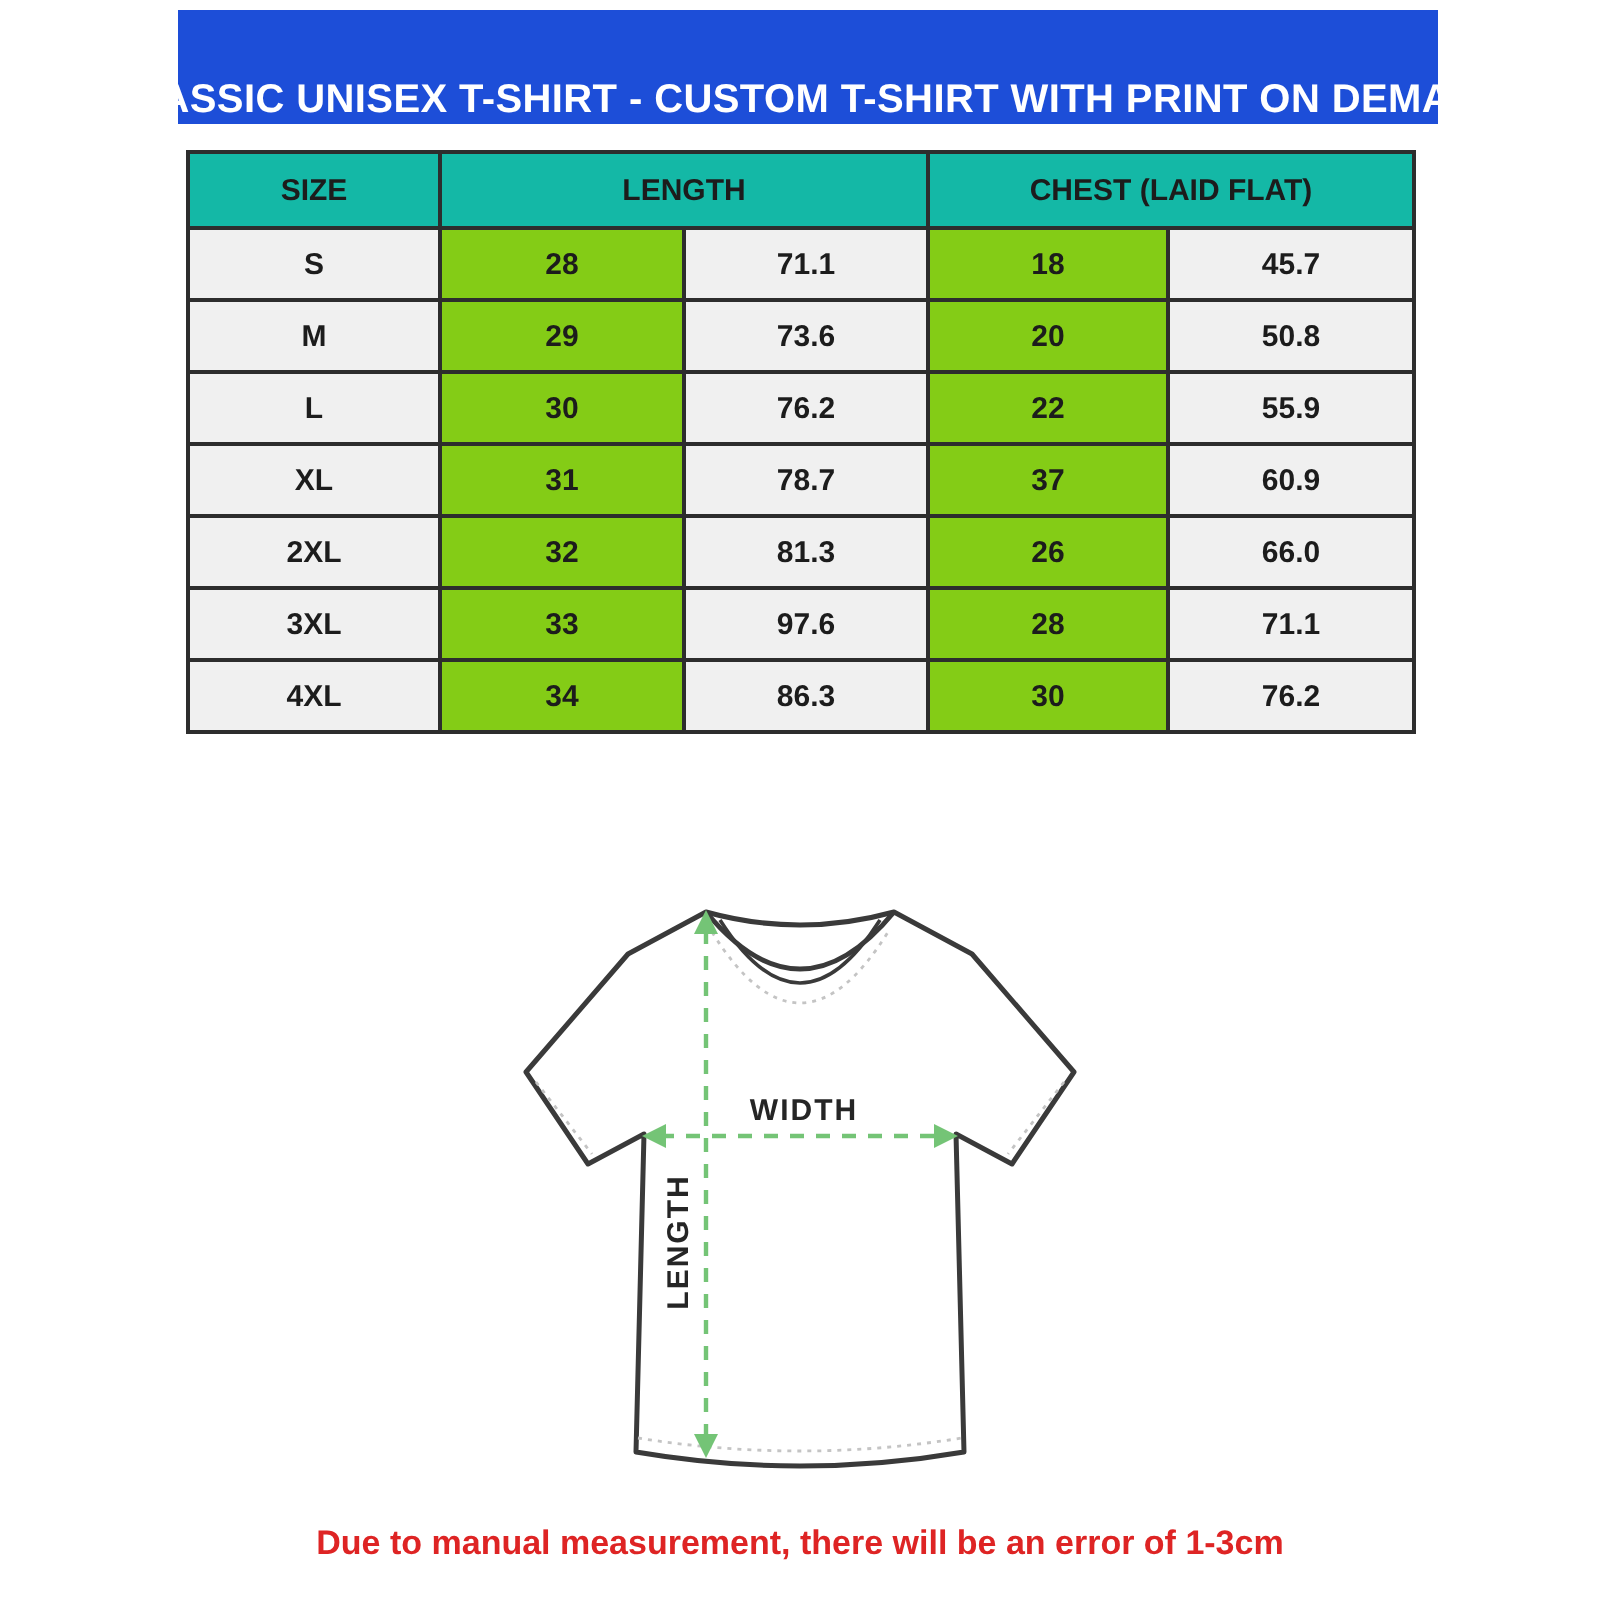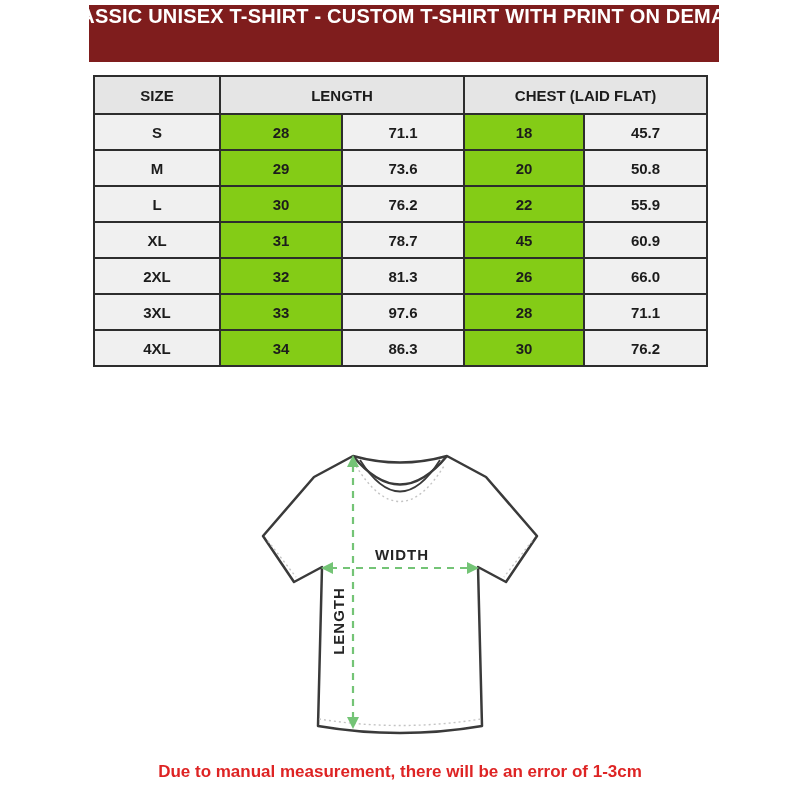--- a/index.html
+++ b/index.html
@@ -3,34 +3,34 @@
 <meta charset="utf-8">
 <style>
   html,body{margin:0;padding:0;background:#ffffff;}
   #page{
     position:relative;width:800px;height:800px;background:#ffffff;overflow:hidden;
     font-family:"Liberation Sans","DejaVu Sans",sans-serif;
   }
   
   #banner{
     position:absolute;left:89px;top:5px;width:630px;height:57px;
-    background:#7f1d1d;display:flex;align-items:flex-start;justify-content:center;
+    background:#1d4ed8;display:flex;align-items:flex-end;justify-content:center;
   }
   #banner .title{
     color:#ffffff;font-weight:700;font-size:20px;letter-spacing:.2px;white-space:nowrap;
   }
   
   #size-table{
     position:absolute;left:93px;top:75px;border-collapse:collapse;table-layout:fixed;
   }
   #size-table td{
     border:2px solid #2d2d2d;text-align:center;vertical-align:middle;
     font-weight:700;font-size:15px;color:#1c1c1c;padding:0;
   }
-  #size-table thead td{height:36px;background:#e5e5e5;margin-left:35px;}
+  #size-table thead td{height:36px;background:#14b8a6;margin-left:35px;}
   #size-table tbody td{height:34px;}
   #size-table tbody td.shade{background:#f0f0f0;}
   #size-table tbody td.plain{background:#84cc16;}
   
   #diagram{position:absolute;left:230px;top:440px;width:340px;height:320px;}
   #diagram text{
     font-family:"Liberation Sans","DejaVu Sans",sans-serif;
     font-weight:700;fill:#252525;letter-spacing:1px;
   }
   
@@ -82,21 +82,21 @@
         <td class="shade">L</td>
         <td class="plain">30</td>
         <td class="shade">76.2</td>
         <td class="plain">22</td>
         <td class="shade">55.9</td>
       </tr>
       <tr>
         <td class="shade">XL</td>
         <td class="plain">31</td>
         <td class="shade">78.7</td>
-        <td class="plain">45</td>
+        <td class="plain">37</td>
         <td class="shade">60.9</td>
       </tr>
       <tr>
         <td class="shade">2XL</td>
         <td class="plain">32</td>
         <td class="shade">81.3</td>
         <td class="plain">26</td>
         <td class="shade">66.0</td>
       </tr>
       <tr>

